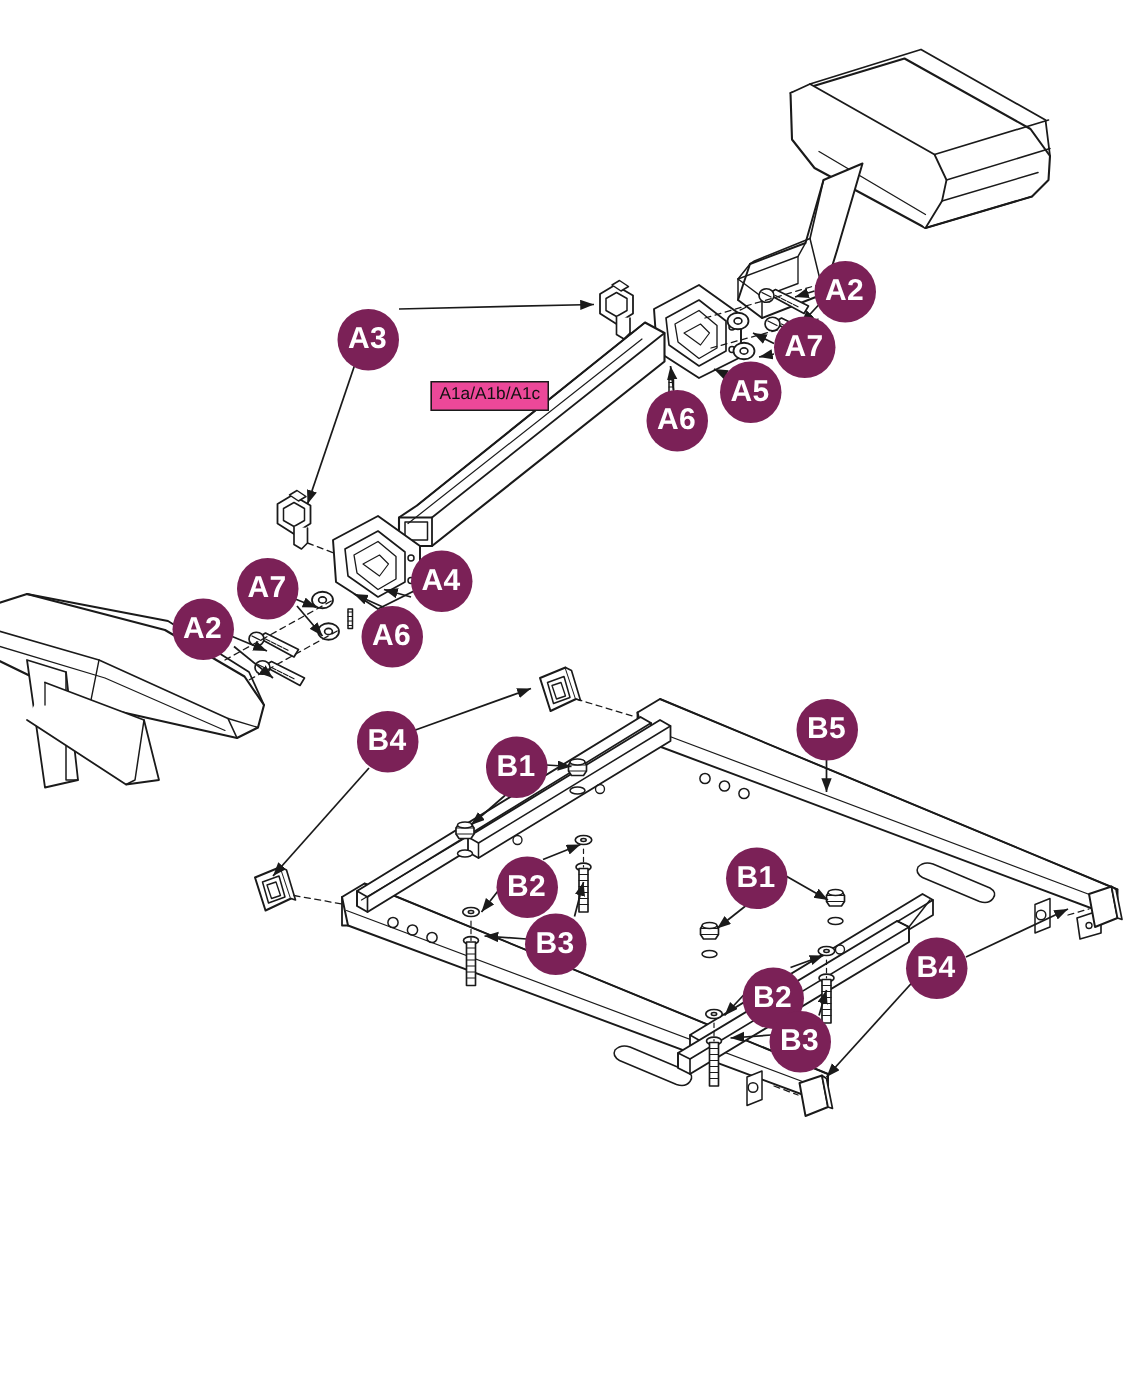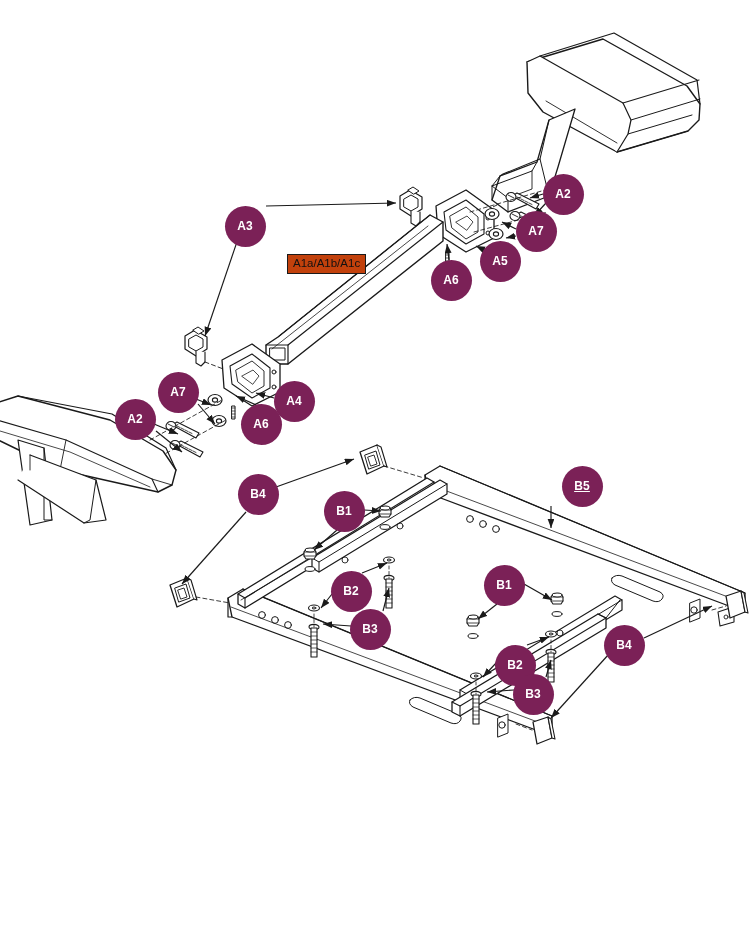--- a/index.html
+++ b/index.html
@@ -16,26 +16,26 @@
     position:absolute;
     border-radius:50%;
     background:#7B2157;
     color:#ffffff;
     display:flex;align-items:center;justify-content:center;
     font-weight:bold;
     letter-spacing:.2px;
     user-select:none;
     box-sizing:border-box;
   }
-  .c-lg{width:41px;height:41px;font-size:12px;margin-left:-20.5px;margin-top:-20.5px;}
+  .c-lg{width:41px;height:41px;font-size:20px;margin-left:-20.5px;margin-top:-20.5px;}
 
   .boxlabel{
     position:absolute;
     border:1px solid #1a1a1a;
-    background:#c2410c;
+    background:#ec4899;
     color:#111;
     font-size:11.5px;
     padding:2px 5px 3px 5px;
     white-space:nowrap;
     line-height:1.1;
     box-sizing:border-box;
   }
 </style>
 </head>
 <body>
@@ -389,25 +389,25 @@
   </svg>
 
   <div class="boxlabel" style="left:287px;top:254px;">A1a/A1b/A1c</div>
 
   <div class="callout c-lg" style="left:245px;top:226px;">A3</div>
   <div class="callout c-lg" style="left:563px;top:194px;">A2</div>
   <div class="callout c-lg" style="left:536px;top:231px;">A7</div>
   <div class="callout c-lg" style="left:500px;top:261px;">A5</div>
   <div class="callout c-lg" style="left:451px;top:280px;">A6</div>
   <div class="callout c-lg" style="left:178px;top:392px;">A7</div>
-  <div class="callout c-lg" style="left:294px;top:401px;">A4</div>
+  <div class="callout c-lg" style="left:294px;top:387px;">A4</div>
   <div class="callout c-lg" style="left:135px;top:419px;">A2</div>
   <div class="callout c-lg" style="left:261px;top:424px;">A6</div>
   <div class="callout c-lg" style="left:258px;top:494px;">B4</div>
-  <div class="callout c-lg" style="left:582px;top:486px;text-decoration:underline;">B5</div>
+  <div class="callout c-lg" style="left:551px;top:486px;">B5</div>
   <div class="callout c-lg" style="left:344px;top:511px;">B1</div>
   <div class="callout c-lg" style="left:351px;top:591px;">B2</div>
   <div class="callout c-lg" style="left:504px;top:585px;">B1</div>
   <div class="callout c-lg" style="left:370px;top:629px;">B3</div>
   <div class="callout c-lg" style="left:624px;top:645px;">B4</div>
   <div class="callout c-lg" style="left:515px;top:665px;">B2</div>
   <div class="callout c-lg" style="left:533px;top:694px;">B3</div>
 
 </div>
 

